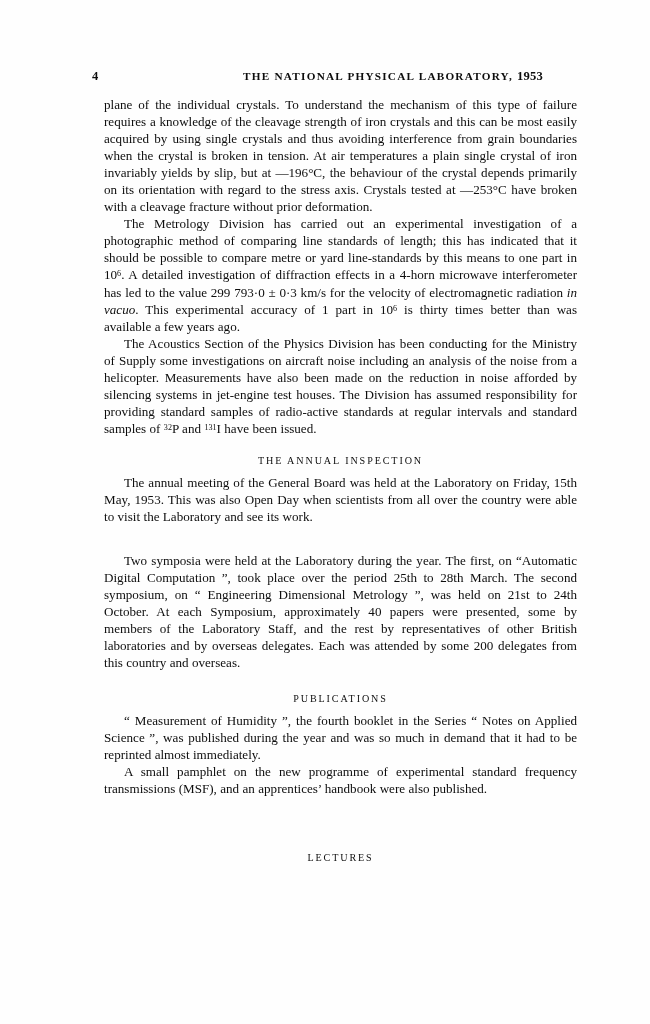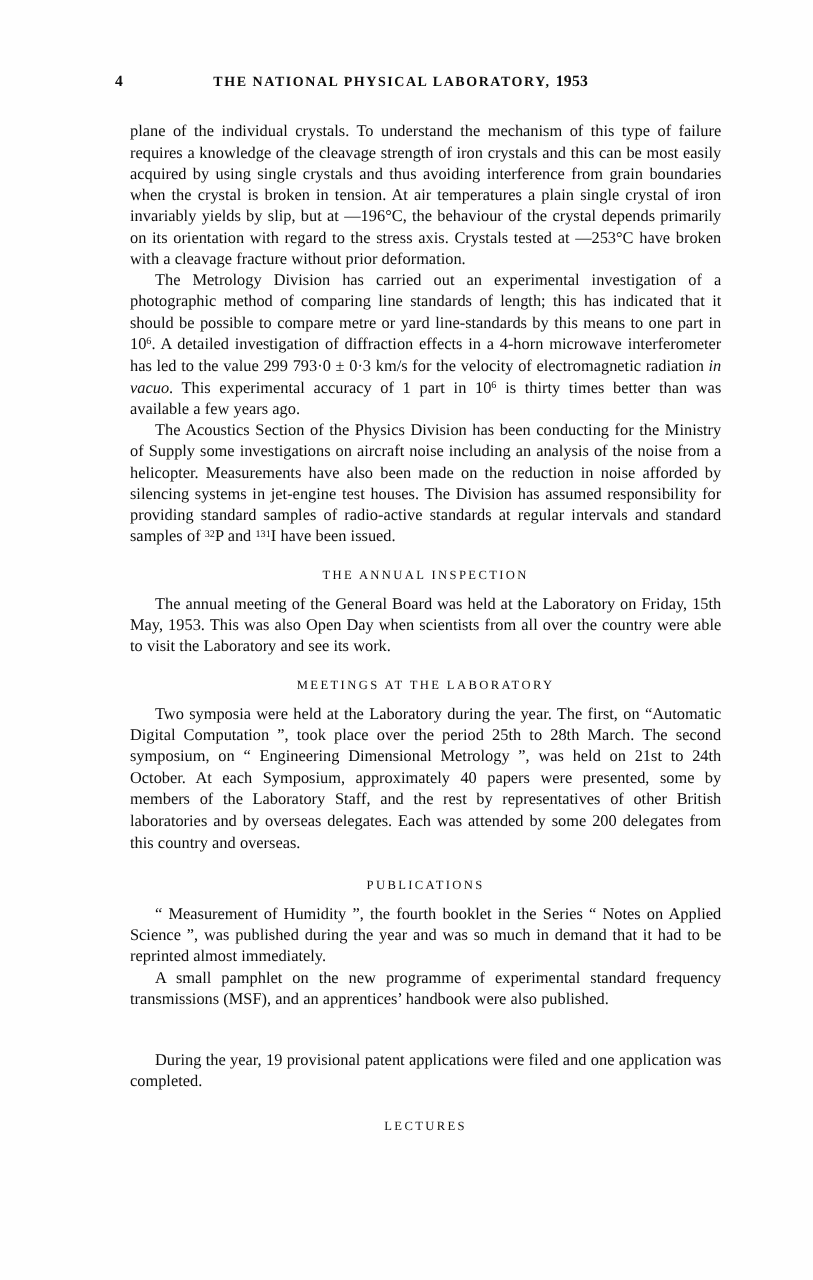--- a/index.html
+++ b/index.html
@@ -30,27 +30,28 @@
     align-items: baseline;
   }
   .folio {
     font-weight: bold;
     font-size: 12.5px;
     line-height: 1;
     letter-spacing: 0;
   }
   .head-title {
     flex: 1;
-    text-align: center;
+    text-align: right;
     font-size: 11.2px;
     font-weight: bold;
     letter-spacing: 1.25px;
     text-transform: uppercase;
     padding-right: 22px;
     white-space: nowrap;
+    margin-top: 11px;
   }
   .head-title .yr {
     letter-spacing: 0.2px;
     font-size: 12.6px;
   }
   .body-block {
     position: absolute;
     top: 96px;
     left: 104px;
     width: 473px;
@@ -115,32 +116,30 @@
     <p class="para"><span>The Metrology Division has carried out an experimental investigation of a photographic method of comparing line standards of length; this has indicated that it should be possible to compare metre or yard line-standards by this means to one part in 10</span><sup>6</sup><span>.  A detailed investigation of diffraction effects in a 4-horn microwave interferometer has led to the value 299 793·0 ± 0·3 km/s for the velocity of electromagnetic radiation </span><span class="ital">in vacuo</span><span>.  This experimental accuracy of 1 part in 10</span><sup>6</sup><span> is thirty times better than was available a few years ago.</span></p>
 
     <p class="para"><span>The Acoustics Section of the Physics Division has been conducting for the Ministry of Supply some investigations on aircraft noise including an analysis of the noise from a helicopter.  Measurements have also been made on the reduction in noise afforded by silencing systems in jet-engine test houses.  The Division has assumed responsibility for providing standard samples of radio-active standards at regular intervals and standard samples of </span><sup>32</sup><span>P and </span><sup>131</sup><span>I have been issued.</span></p>
 
     <div class="gap-before-head"></div>
     <h2 class="section-head">THE ANNUAL INSPECTION</h2>
     <div class="gap-after-head"></div>
     <p class="para">The annual meeting of the General Board was held at the Laboratory on Friday, 15th May, 1953.  This was also Open Day when scientists from all over the country were able to visit the Laboratory and see its work.</p>
 
     <div class="gap-before-head"></div>
-    <h2 class="section-head">MEETINGS AT THE LABORATORY</h2>
     <div class="gap-after-head"></div>
     <p class="para">Two symposia were held at the Laboratory during the year.  The first, on “Automatic Digital Computation ”, took place over the period 25th to 28th March.  The second symposium, on “ Engineering Dimensional Metrology ”, was held on 21st to 24th October.  At each Symposium, approximately 40 papers were presented, some by members of the Laboratory Staff, and the rest by representatives of other British laboratories and by overseas delegates. Each was attended by some 200 delegates from this country and overseas.</p>
 
     <div class="gap-head-pub"></div>
     <h2 class="section-head">PUBLICATIONS</h2>
     <div class="gap-after-head"></div>
     <p class="para">“ Measurement of Humidity ”, the fourth booklet in the Series “ Notes on Applied Science ”, was published during the year and was so much in demand that it had to be reprinted almost immediately.</p>
     <p class="para">A small pamphlet on the new programme of experimental standard frequency transmissions (MSF), and an apprentices’ handbook were also published.</p>
 
     <div class="gap-head-pat"></div>
     <div class="gap-after-head"></div>
-    <p class="para">During the year, 19 provisional patent applications were filed and one application was completed.</p>
 
     <div class="gap-head-pat"></div>
     <h2 class="section-head">LECTURES</h2>
     <div class="gap-after-head"></div>
 
   </div>
 </div>
 
 </body></html>

